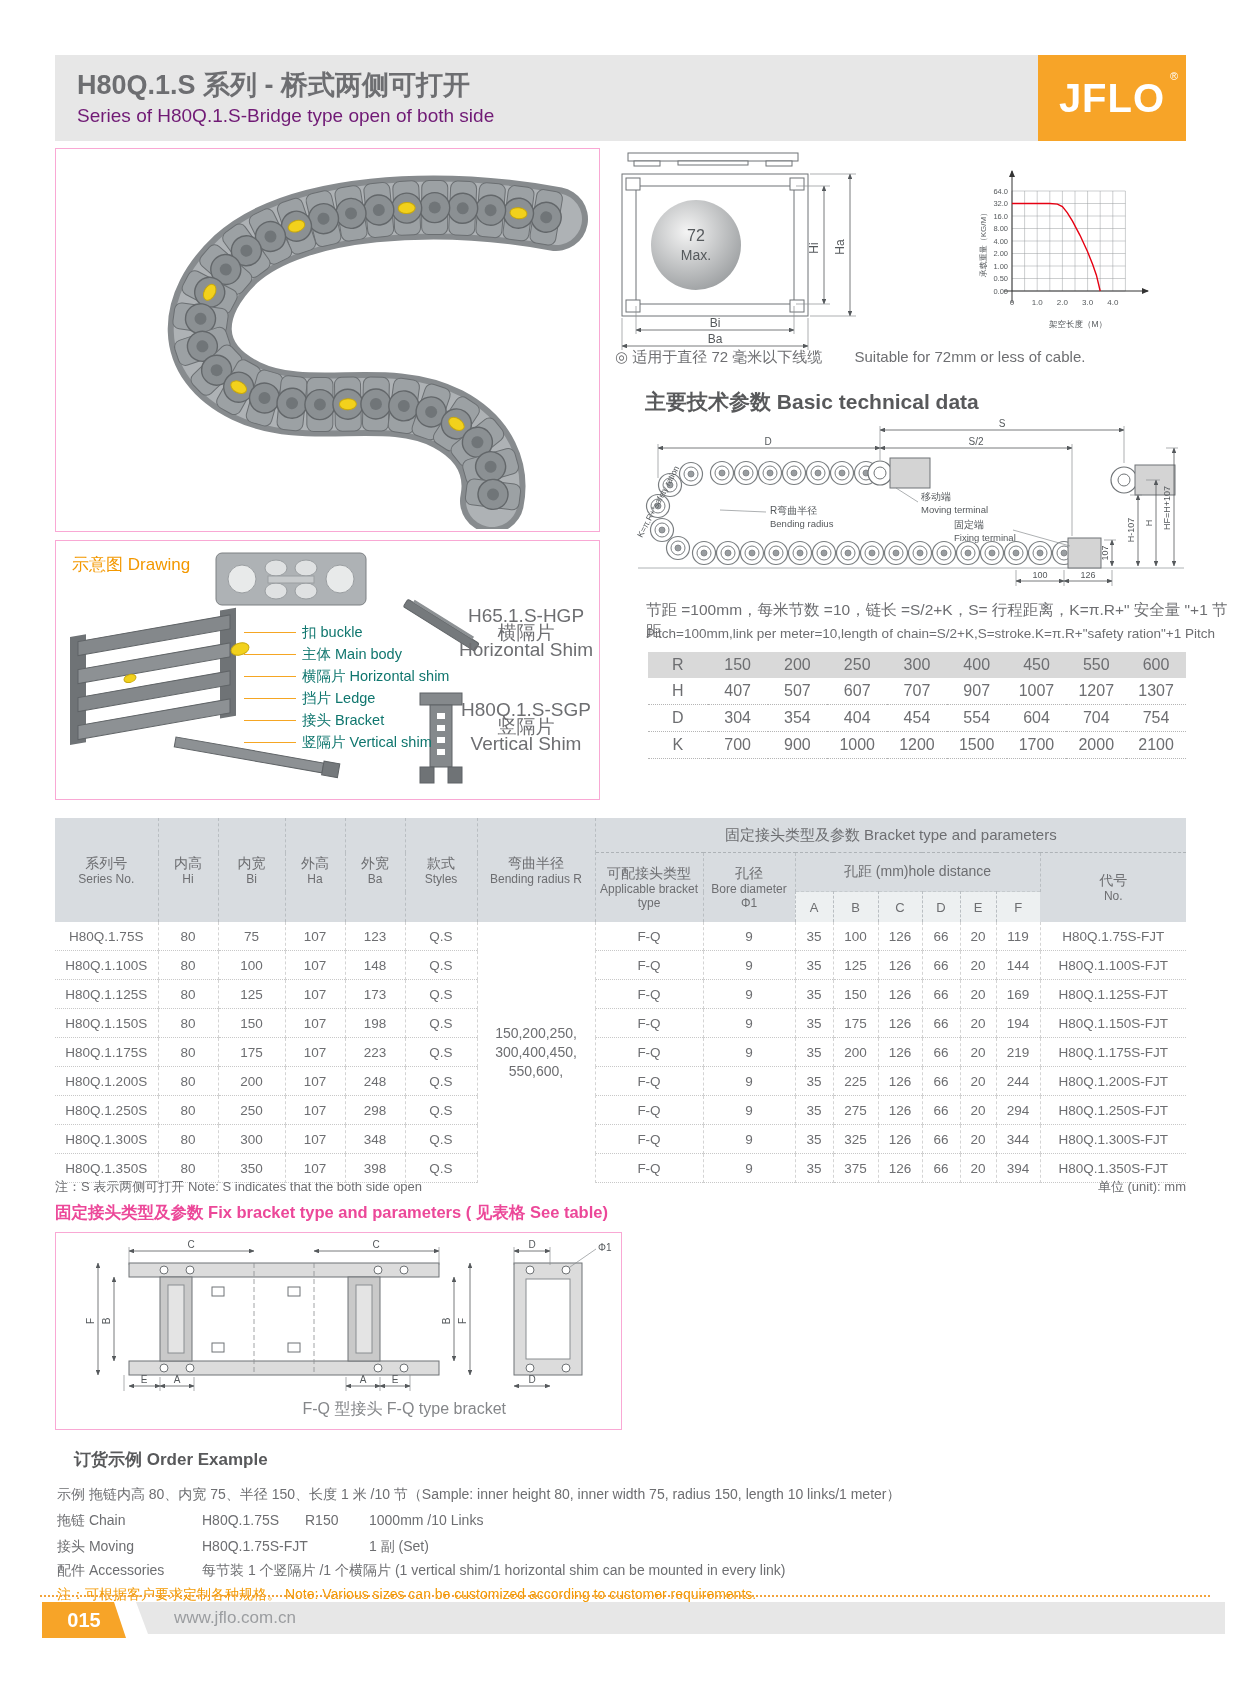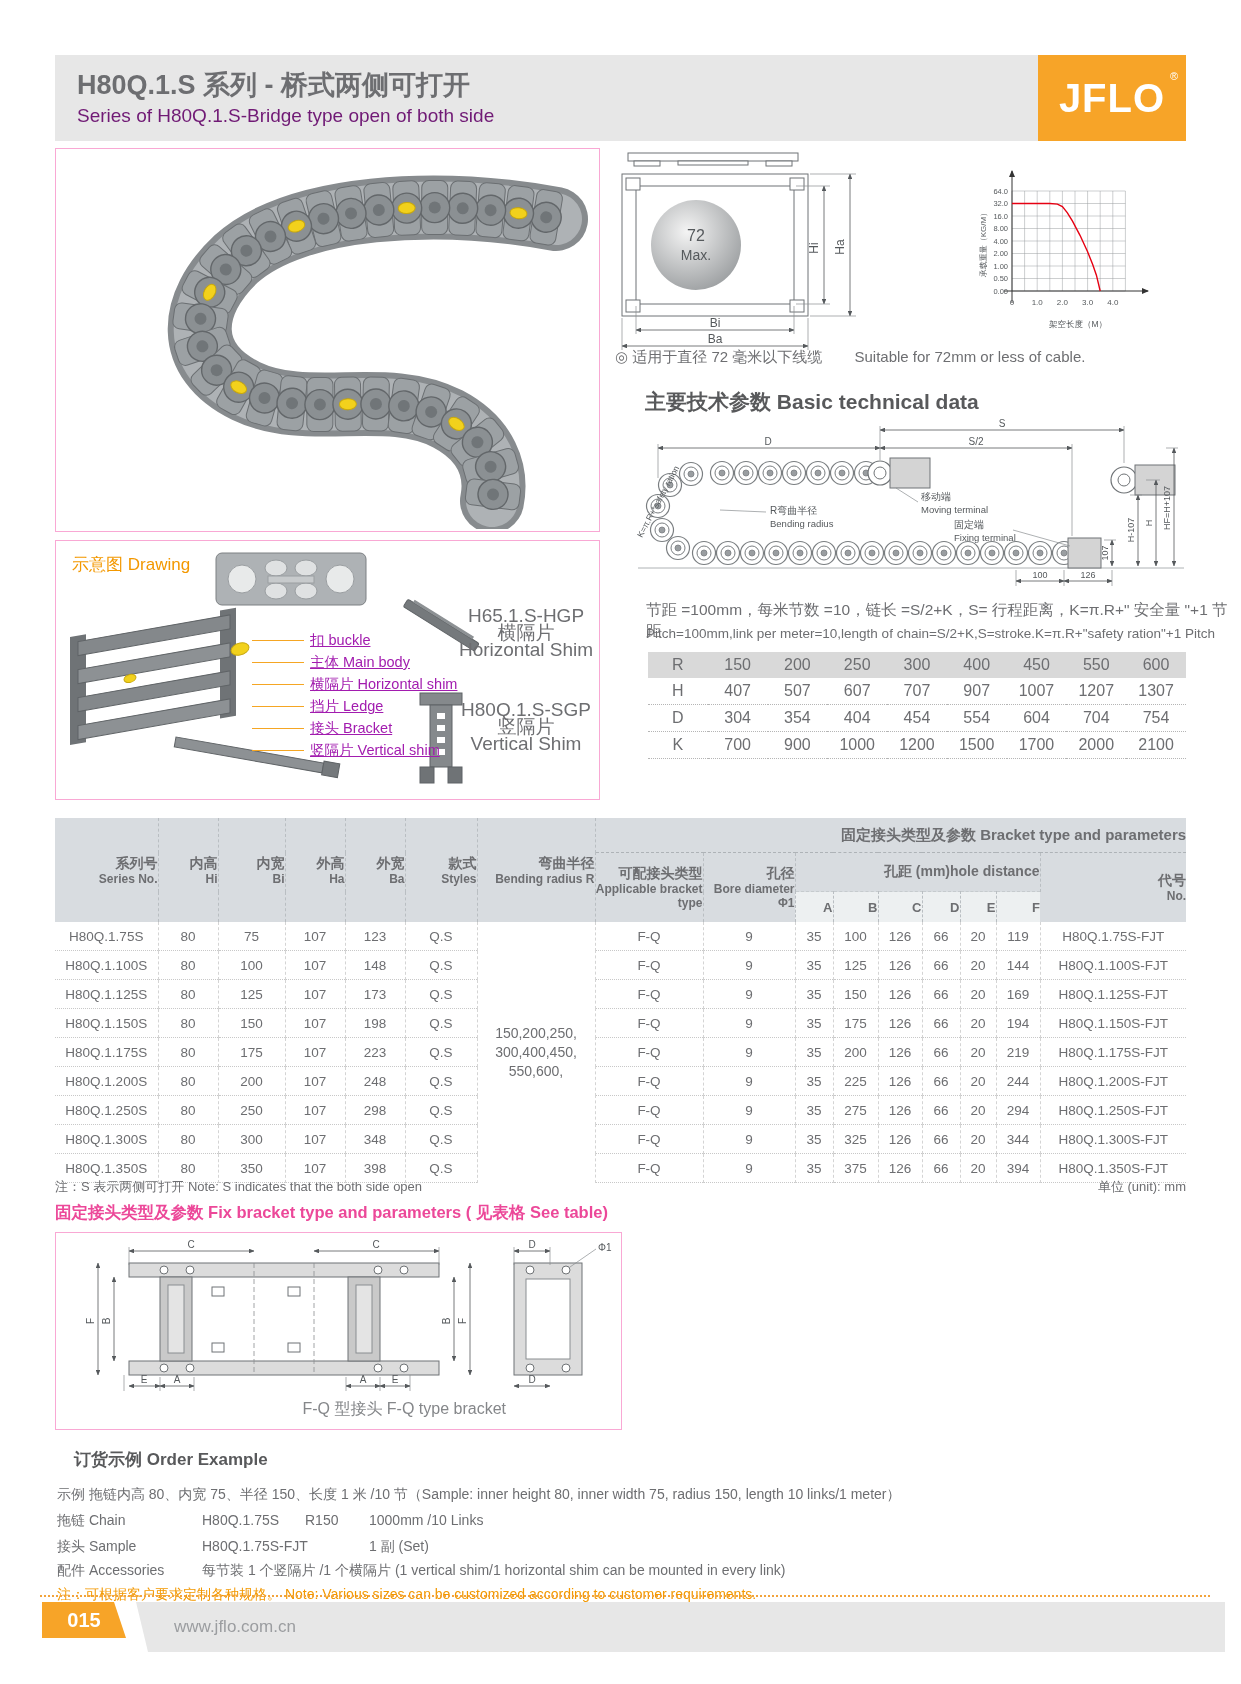--- a/index.html
+++ b/index.html
@@ -13,41 +13,41 @@
   .logo{position:absolute;right:0;top:0;width:148px;height:86px;background:#f7a428;
         display:flex;align-items:center;justify-content:center;}
   .logo-txt{color:#fff;font-size:40px;font-weight:bold;letter-spacing:1px;position:relative;}
   .logo-reg{position:absolute;top:-6px;right:-14px;font-size:11px;font-weight:normal;color:#fff;}
   
   .obox{border:1px solid #f9a8d4;background:#fff;}
   .photo-box{left:55px;top:148px;width:543px;height:382px;}
   .draw-box{left:55px;top:540px;width:543px;height:258px;}
   .fq-box{left:55px;top:1232px;width:565px;height:196px;}
   .draw-title{position:absolute;left:16px;top:12px;font-size:17px;color:#f39800;}
-  .part-list{position:absolute;left:238px;top:72px;list-style:none;margin:16px;padding:0;font-size:14.5px;color:#a21caf;text-decoration:underline;}
+  .part-list{position:absolute;left:238px;top:72px;list-style:none;margin:8px;padding:0;font-size:14.5px;color:#0f766e;}
   .part-list li{position:relative;height:22px;line-height:22px;}
   .part-list li::before{content:"";position:absolute;left:-58px;top:11px;width:52px;border-top:1px solid #f5a623;}
   .shim-block{position:absolute;text-align:center;font-size:19px;line-height:17px;color:#6d6e71;}
   .shim1-block{left:400px;top:66px;width:140px;}
   .shim2-block{left:400px;top:160px;width:140px;}
   
   .suitable{left:615px;top:348px;font-size:15px;color:#6d6e71;}
   .suitable .en{margin-left:28px;text-align:center;}
   
   .basic-h{left:645px;top:388px;font-size:21px;font-weight:bold;color:#58595b;}
   .pitch-zh{left:646px;top:600px;font-size:15.5px;color:#6d6e71;}
   .pitch-en{left:646px;top:626px;font-size:13.5px;color:#6d6e71;}
   
   .rhdk{left:648px;top:652px;width:538px;border-collapse:collapse;table-layout:fixed;}
   .rhdk td{height:26px;text-align:center;font-size:16px;color:#6d6e71;padding:0;}
   .rhdk tr.hd td{background:#d9d9d9;}
   .rhdk tr.dt td{border-bottom:1px dotted #b5b5b5;}
   
   .mt{left:55px;top:818px;width:1131px;border-collapse:collapse;table-layout:fixed;}
-  .mt th{background:#d8dce0;font-weight:bold;color:#6d6e71;border-right:1px dashed #b9bec2;padding:0;vertical-align:middle;text-align:right;}
+  .mt th{background:#d8dce0;font-weight:normal;color:#6d6e71;border-right:1px dashed #b9bec2;padding:0;vertical-align:middle;}
   .mt th .zh{display:block;font-size:14px;line-height:17px;}
   .mt th .en{display:block;font-size:12px;line-height:14px;}
   .mt th.group{font-size:15px;height:34px;border-bottom:1px dashed #aeb3b7;}
   .mt tr.h2 th{height:38px;}
   .mt tr.h3 th{height:30px;background:#edf0f1;font-size:13px;border-top:1px dashed #c6cbce;}
   .mt td{height:28px;text-align:center;font-size:13.5px;color:#6d6e71;
          border-right:1px dashed #d4d4d4;border-bottom:1px dotted #c8c8c8;padding:0;}
   .mt td.c-series{font-size:13.5px;}
   .mt td.bend-cell{font-size:14px;line-height:19px;border-bottom:none;}
   .mt td:last-child,.mt th:last-child{border-right:none;}
@@ -62,21 +62,21 @@
   .orow .lab{position:absolute;left:0;}
   .orow .c1{position:absolute;left:145px;}
   .orow .c2{position:absolute;left:248px;}
   .orow .c3{position:absolute;left:312px;}
   .order-note{position:absolute;left:2px;top:138px;font-size:14px;color:#f39800;}
   
   .foot-dots{left:40px;top:1595px;width:1170px;border-top:2px dotted #f2a33c;}
   .foot-badge{left:42px;top:1602px;width:84px;height:36px;background:#f7a428;color:#fff;
               font-size:20px;font-weight:bold;display:flex;align-items:center;justify-content:center;
               clip-path:polygon(0 0,72px 0,84px 100%,0 100%);padding-right:10px;}
-  .foot-bar{left:136px;top:1602px;width:1089px;height:50px;background:#e7e7e7;
+  .foot-bar{left:136px;top:1602px;width:1089px;height:32px;background:#e7e7e7;
             clip-path:polygon(0 0,100% 0,100% 100%,12px 100%);
             display:flex;align-items:center;}
   .foot-url{margin-left:38px;font-size:17px;color:#9b9da0;text-decoration:none;}
   svg text{fill:#55595c;}
   .dim{stroke:#55595c;stroke-width:0.8;fill:none;}
   .ext{stroke:#8a8e91;stroke-width:0.7;fill:none;}
   .art{stroke:#6f7376;fill:#fff;}
 </style>
 </head>
 <body>
@@ -948,21 +948,21 @@
     <span>订货示例</span> <span>Order Example</span>
   </div>
   <div class="order-sample">示例 拖链内高 80、内宽 75、半径 150、长度 1 米 /10 节（Sample: inner height 80, inner width 75, radius 150, length 10 links/1 meter）</div>
   <div class="orow" style="top:64px;">
     <span class="lab"><span>拖链</span> <span>Chain</span></span>
     <span class="c1">H80Q.1.75S</span>
     <span class="c2">R150</span>
     <span class="c3">1000mm /10 Links</span>
   </div>
   <div class="orow" style="top:90px;">
-    <span class="lab"><span>接头</span> <span>Sample</span></span>
+    <span class="lab"><span>接头</span> <span>Moving</span></span>
     <span class="c1">H80Q.1.75S-FJT</span>
     <span class="c2"></span>
     <span class="c3">1 副 (Set)</span>
   </div>
   <div class="orow" style="top:114px;">
     <span class="lab"><span>配件</span> <span>Accessories</span></span>
     <span class="c1">每节装 1 个竖隔片 /1 个横隔片 (1 vertical shim/1 horizontal shim can be mounted in every link)</span>
   </div>
   <div class="order-note">注：可根据客户要求定制各种规格。 Note: Various sizes can be customized according to customer requirements.</div>
 </div>

